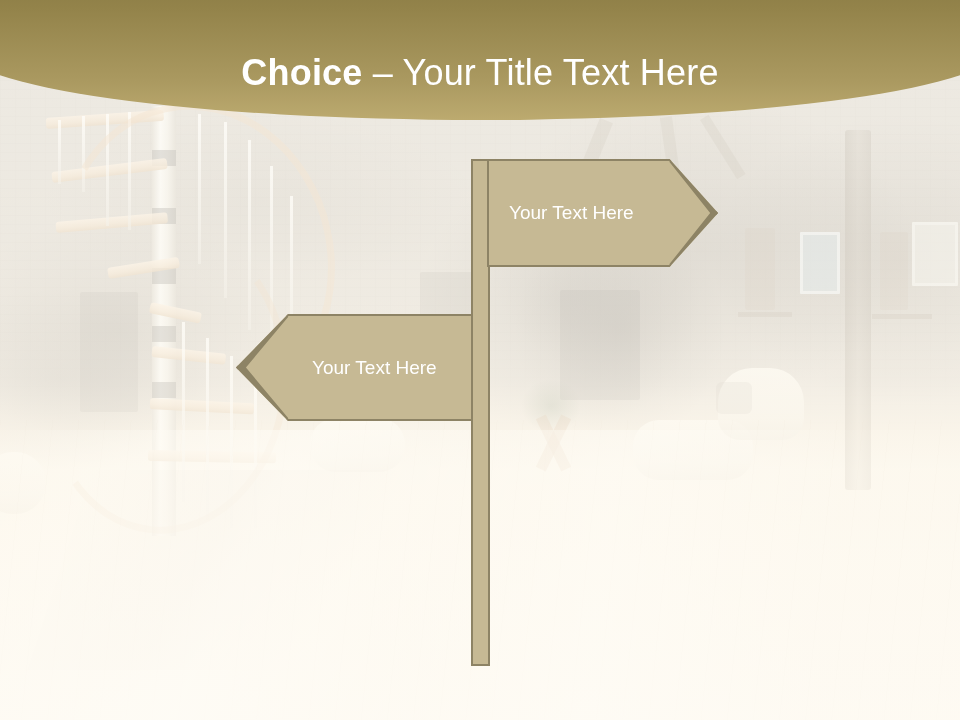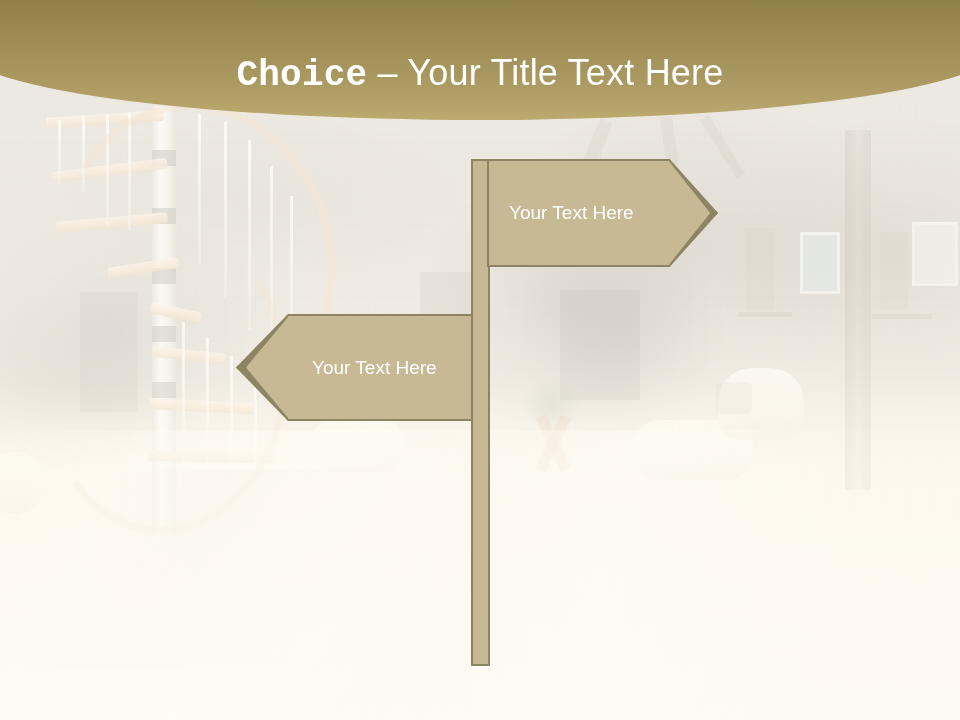--- a/index.html
+++ b/index.html
@@ -266,21 +266,21 @@
     position: absolute;
     left: 0; top: 52px;
     width: 960px;
     text-align: center;
     color: #ffffff;
     font-size: 36px;
     line-height: 42px;
     letter-spacing: 0.2px;
     white-space: nowrap;
   }
-  .title .strong { font-weight: bold; font-family: Liberation Mono, monospace; }
+  .title .strong { font-weight: bold; }
   .title .rest   { font-weight: normal; margin-top: 16px; }
 
   
   .post {
     position: absolute;
     left: 471px; top: 159px;
     width: 19px; height: 507px;
     background: #c6b994;
     border: 2px solid #8d8365;
     box-sizing: border-box;

